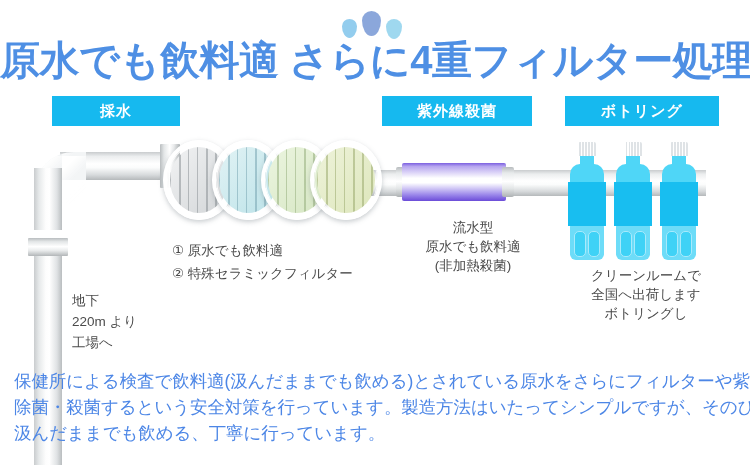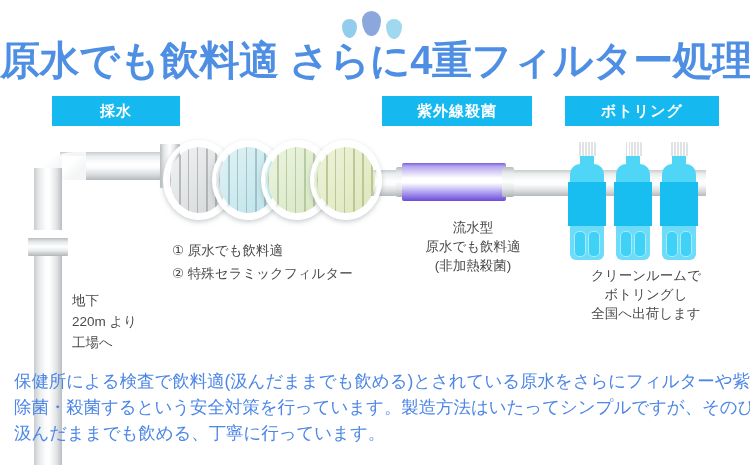--- a/index.html
+++ b/index.html
@@ -447,22 +447,22 @@
     </div>
 
     <div class="note note-uv">
       <div>流水型</div>
       <div>原水でも飲料適</div>
       <div>(非加熱殺菌)</div>
     </div>
 
     <div class="note note-bottling">
       <div>クリーンルームで</div>
+      <div>全国へ出荷します</div>
       <div>ボトリングし</div>
-      <div>全国へ出荷します</div>
     </div>
   </div>
 
   <div class="summary">
     <span>保健所による検査で飲料適(汲んだままでも飲める)とされている原水をさらにフィルターや紫外線で</span>
     <span>除菌・殺菌するという安全対策を行っています。製造方法はいたってシンプルですが、そのひとつひと</span>
     <span>汲んだままでも飲める、丁寧に行っています。</span>
   </div>
 
 </div>

